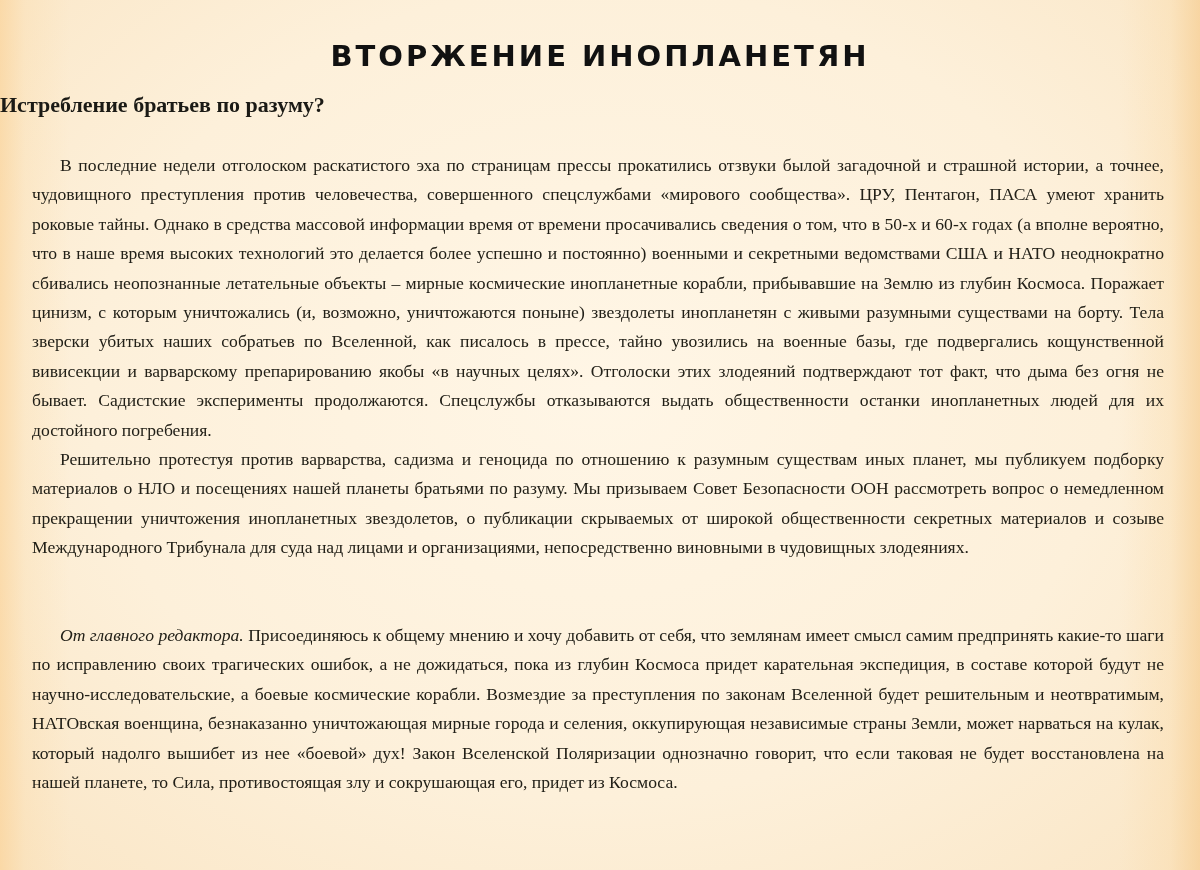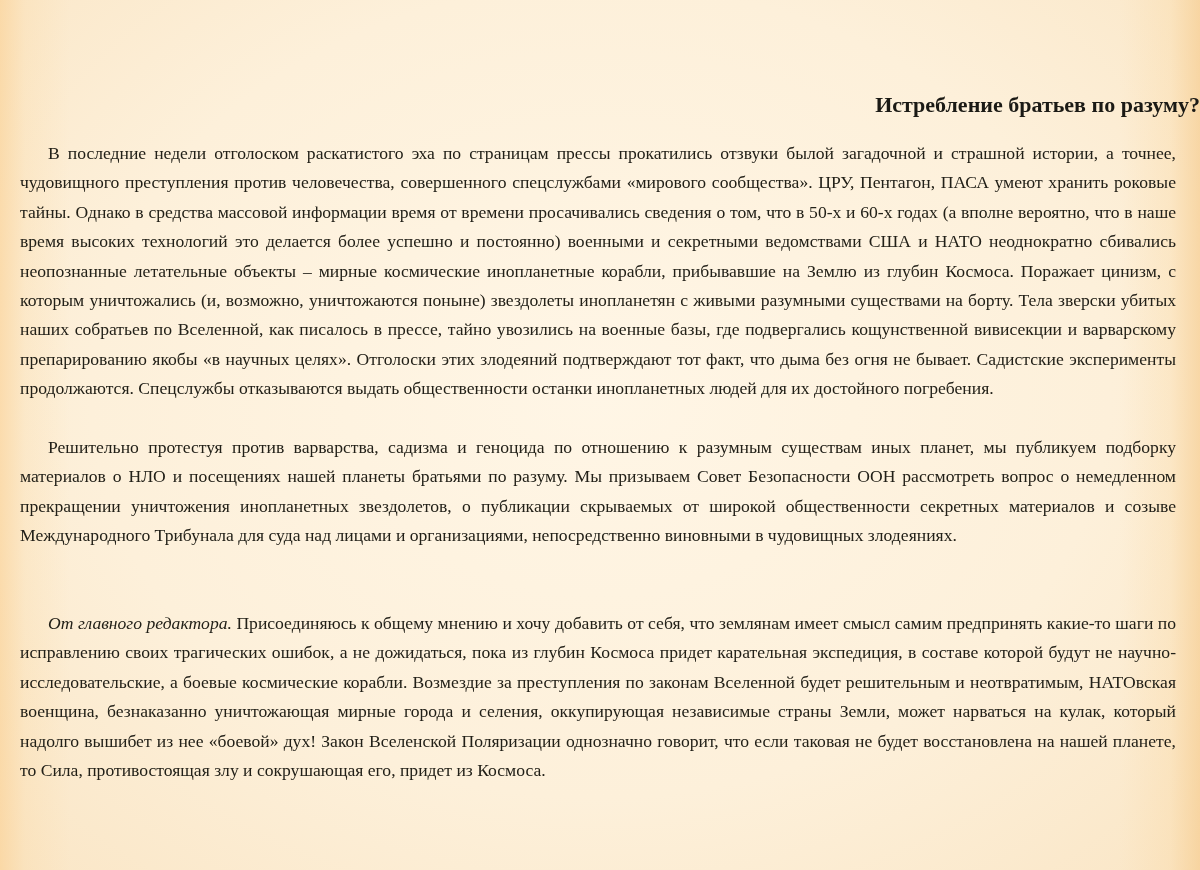--- a/index.html
+++ b/index.html
@@ -34,58 +34,59 @@
       letter-spacing: 3px;
       color: #111111;
       margin: 0;
       line-height: 36px;
     }
     .subtitle {
       position: absolute;
       top: 90px;
       left: 0;
       width: 1200px;
-      text-align: right;
+      text-align: left;
       font-family: "Liberation Serif", "DejaVu Serif", serif;
       font-weight: bold;
       font-size: 22px;
       color: #1b1a15;
       margin: 0;
       line-height: 30px;
     }
     .body-text {
       position: absolute;
       left: 20px;
       width: 1156px;
       font-size: 17.6px;
       line-height: 29.4px;
       text-align: justify;
       margin: 0;
     }
     .body-text p {
-      margin: 0;
+      margin: 12px;
       text-indent: 28px;
     }
     #para-1 { top: 139px; }
     #para-2 { top: 433px; }
     #signature { top: 592px; }
     #para-3 { top: 609px; }
     .signature-line {
       font-style: italic;
       text-indent: 28px;
     }
     .italic-lead {
       font-style: italic;
     }
   </style>
 </head>
 <body>
 
 <div class="page">
 
+  <h1 class="main-title">ВТОРЖЕНИЕ ИНОПЛАНЕТЯН</h1>
 
   <h2 class="subtitle">Истребление братьев по разуму?</h2>
 
   <div class="body-text" id="para-1">
     <p>В последние недели отголоском раскатистого эха по страницам прессы прокатились отзвуки былой загадочной и страшной истории, а точнее, чудовищного преступления против человечества, совершенного спецслужбами «мирового сообщества». ЦРУ, Пентагон, ПАСА умеют хранить роковые тайны. Однако в средства массовой информации время от времени просачивались сведения о том, что в 50-х и 60-х годах (а вполне вероятно, что в наше время высоких технологий это делается более успешно и постоянно) военными и секретными ведомствами США и НАТО неоднократно сбивались неопознанные летательные объекты – мирные космические инопланетные корабли, прибывавшие на Землю из глубин Космоса. Поражает цинизм, с которым уничтожались (и, возможно, уничтожаются поныне) звездолеты инопланетян с живыми разумными существами на борту. Тела зверски убитых наших собратьев по Вселенной, как писалось в прессе, тайно увозились на военные базы, где подвергались кощунственной вивисекции и варварскому препарированию якобы «в научных целях». Отголоски этих злодеяний подтверждают тот факт, что дыма без огня не бывает. Садистские эксперименты продолжаются. Спецслужбы отказываются выдать общественности останки инопланетных людей для их достойного погребения.</p>
   </div>
 
   <div class="body-text" id="para-2">
     <p>Решительно протестуя против варварства, садизма и геноцида по отношению к разумным существам иных планет, мы публикуем подборку материалов о НЛО и посещениях нашей планеты братьями по разуму. Мы призываем Совет Безопасности ООН рассмотреть вопрос о немедленном прекращении уничтожения инопланетных звездолетов, о публикации скрываемых от широкой общественности секретных материалов и созыве Международного Трибунала для суда над лицами и организациями, непосредственно виновными в чудовищных злодеяниях.</p>
   </div>

